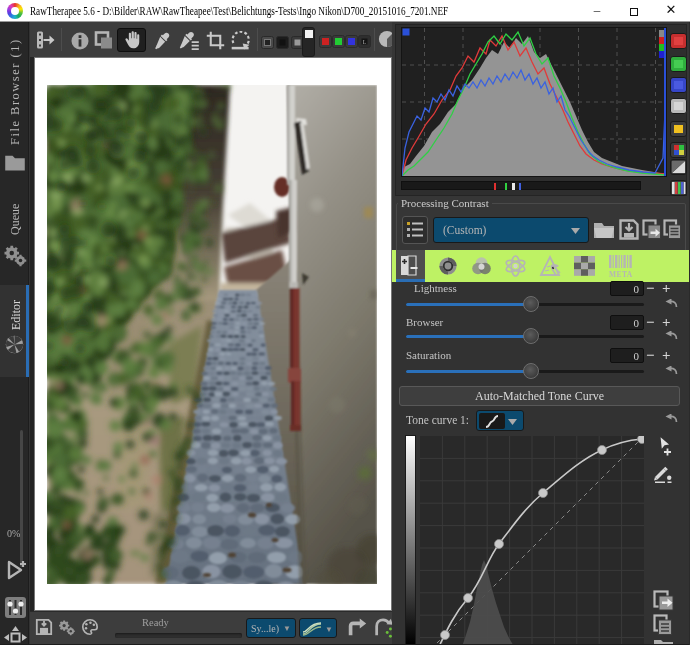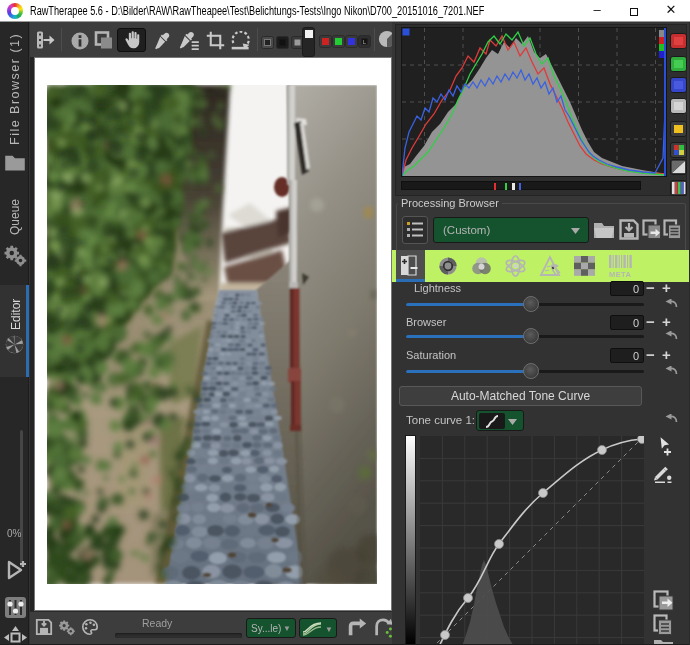--- a/index.html
+++ b/index.html
@@ -1,18 +1,18 @@
 <!DOCTYPE html>
 <html><head>
 <meta charset="utf-8">
 <style>
   * { margin:0; padding:0; box-sizing:border-box; }
   html,body { width:690px; height:645px; overflow:hidden; background:#333;
     font-family:"Liberation Sans", sans-serif; }
-  #win { position:relative; width:690px; height:645px; background:#333333; }
+  #win { position:relative; width:690px; height:645px; background:#333333;font-family:Liberation Serif, serif; }
   .abs { position:absolute; }
 
   
   #titlebar { left:0; top:0; width:690px; height:22px; background:#ffffff; border-bottom:1px solid #9a9a9a;}
   #title-text { left:30px; top:4px; font-size:12px; color:#000; white-space:nowrap; transform:scaleX(0.765); transform-origin:left top;}
   .winbtn { top:0px; width:14px; height:20px; color:#111; font-size:13px; text-align:center; line-height:20px;}
 
   
   #sidebar { left:0; top:22px; width:29px; height:623px; background:#272727; border-right:1px solid #1d1d1d;}
   .vtext { position:absolute; color:#b8b8b8; font-size:11px; white-space:nowrap;
@@ -35,21 +35,21 @@
 
   
   #histo { position:absolute; left:3px; top:2px; width:292px; height:172px; background:#2e2e2e; border:1px solid #242424;}
   #histoplot { position:absolute; left:5px; top:2px; width:266px; height:150px; background:#202020; border:1px solid #141414;}
   #rgbbar { position:absolute; left:5px; top:156px; width:240px; height:9px; background:#191919; border:1px solid #101010;}
   .hbtn { position:absolute; left:274px; width:17px; height:16px; border-radius:3px; border:1px solid #1a1a1a; }
 
   
   #profiles { position:absolute; left:2px; top:178px; width:294px; height:60px;}
   .framelabel { position:absolute; left:5px; top:-3px; font-size:11px; color:#cccccc; background:#363636; padding:0 3px;}
-  .ddown { background:#14532d; border:1px solid #191919; border-radius:3px; color:#b5b5b5;}
+  .ddown { background:#0c4a6e; border:1px solid #191919; border-radius:3px; color:#b5b5b5;}
 
   
   #tooltabs { position:absolute; left:0px; top:228px; width:298px; height:32px; background:#bef264;}
 
   
   #toolpanel { position:absolute; left:0px; top:260px; width:298px; height:363px; background:#323232;}
   .slabel { position:absolute; font-size:11px; color:#c4c4c4;}
   .valbox { position:absolute; width:34px; height:15px; background:#1e1e1e; border:1px solid #0f0f0f; border-radius:2px;
             color:#cfcfcf; font-size:11px; text-align:right; padding-right:4px; line-height:14px;}
   .pm { position:absolute; color:#d5d5d5; font-size:15px; font-weight:bold; line-height:14px;}
@@ -1991,21 +1991,21 @@
             <rect x="4" y="1" width="2.6" height="12" fill="#d04040"></rect>
             <rect x="7" y="1" width="2.6" height="12" fill="#40c050"></rect>
             <rect x="10" y="1" width="2.6" height="12" fill="#5060d0"></rect>
             <rect x="12.8" y="1" width="1.6" height="12" fill="#e0e0e0"></rect>
           </svg>
       </div>
     </div>
 
     <div id="profiles">
       <div class="abs" style="left:2px;top:3px;width:290px;height:52px;border:1px solid #4a4a4a;border-radius:2px;"></div>
-      <div class="framelabel" style="left:4px;">Processing Browser</div>
+      <div class="framelabel" style="left:4px;">Processing Contrast</div>
       <div class="abs" style="left:8px;top:16px;width:26px;height:28px;background:#2d2d2d;border:1px solid #555;border-radius:3px;">
         <svg width="24" height="26" viewBox="0 0 24 26">
           <rect x="4" y="5" width="3" height="3" fill="#c9a227"></rect>
           <rect x="4" y="11" width="3" height="3" fill="#b0b0b0"></rect>
           <rect x="4" y="17" width="3" height="3" fill="#b0b0b0"></rect>
           <g stroke="#c0c0c0" stroke-width="2">
               <path d="M9,6.5 h11 M9,12.5 h11 M9,18.5 h11"></path>
             </g>
         </svg>
       </div>
@@ -2137,21 +2137,21 @@
       <div class="pm" style="left:254px;top:66px;">−</div>
       <div class="pm" style="left:270px;top:66px;">+</div>
       <div class="track" style="left:14px;top:88px;width:238px;"></div>
       <div class="trackfill" style="left:14px;top:88px;width:126px;"></div>
       <div class="thumb" style="left:131px;top:81px;"></div>
       <svg class="abs" style="left:272px;top:84px" width="14" height="10" viewBox="0 0 14 10">
         <path d="M12.5,8 C12.5,4 10,2.2 6.5,2.4" fill="none" stroke="#9a9a9a" stroke-width="1.7"></path>
         <path d="M8.5,0 L2.5,3 L8.5,6 Z" fill="#9a9a9a" transform="translate(-1,-0.6)"></path>
       </svg>
 
-      <div class="abs" style="left:7px;top:104px;width:243px;height:20px;background:#3e3e3e;border:1px solid #585858;border-radius:3px;
+      <div class="abs" style="left:7px;top:104px;width:281px;height:20px;background:#3e3e3e;border:1px solid #585858;border-radius:3px;
            color:#d8d8d8;font-size:12px;text-align:center;line-height:19px;">Auto-Matched Tone Curve</div>
 
       <div class="slabel" style="left:14px;top:132px;font-size:11.5px;">Tone curve 1:</div>
       <div class="abs ddown" style="left:84px;top:128px;width:48px;height:21px;">
         <div class="abs" style="left:2px;top:2px;width:26px;height:16px;background:#191919;border-radius:2px;"></div>
         <svg style="position:absolute;left:7px;top:3px" width="16" height="15" viewBox="0 0 16 15">
           <path d="M2,13 C6,13 5,8 8,7.5 C11,7 10,2 14,2" fill="none" stroke="#e0e0e0" stroke-width="2"></path>
         </svg>
         <svg style="position:absolute;right:6px;top:8px" width="9" height="6" viewBox="0 0 9 6">
             <path d="M0,0 h9 l-4.5,6 z" fill="#aaa"></path>

